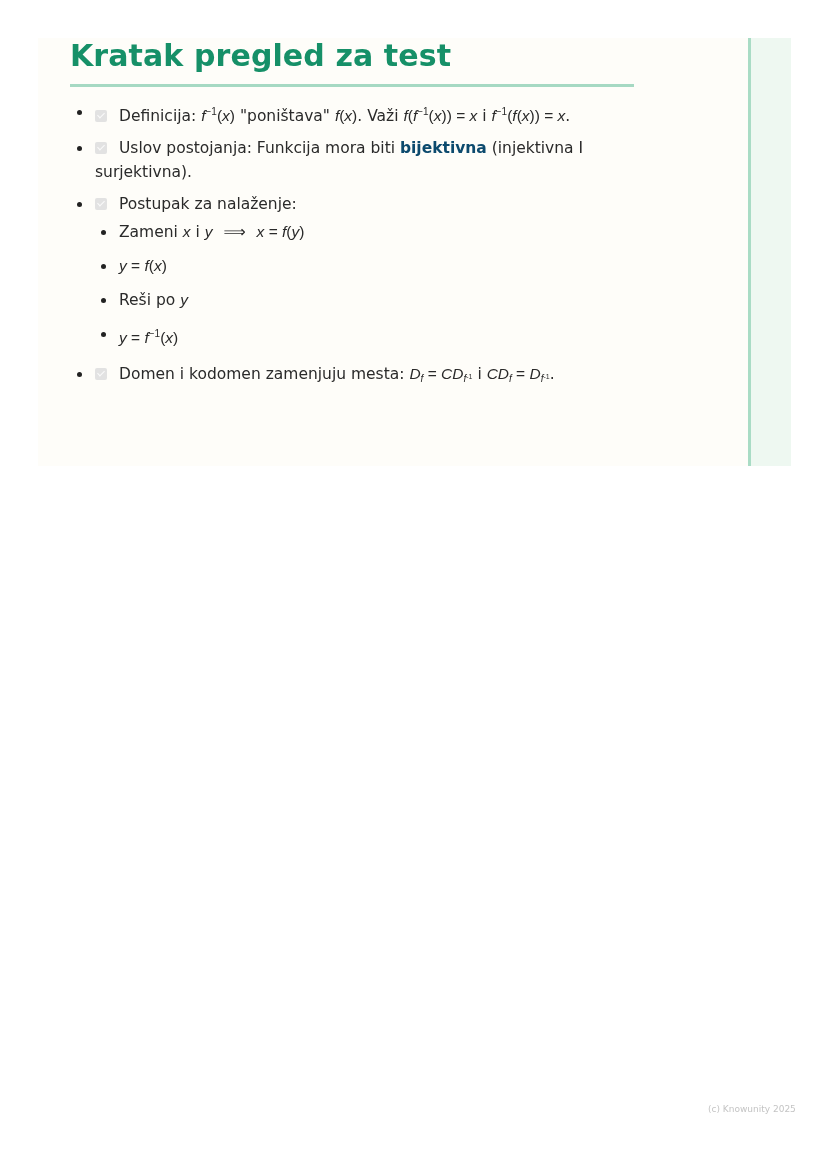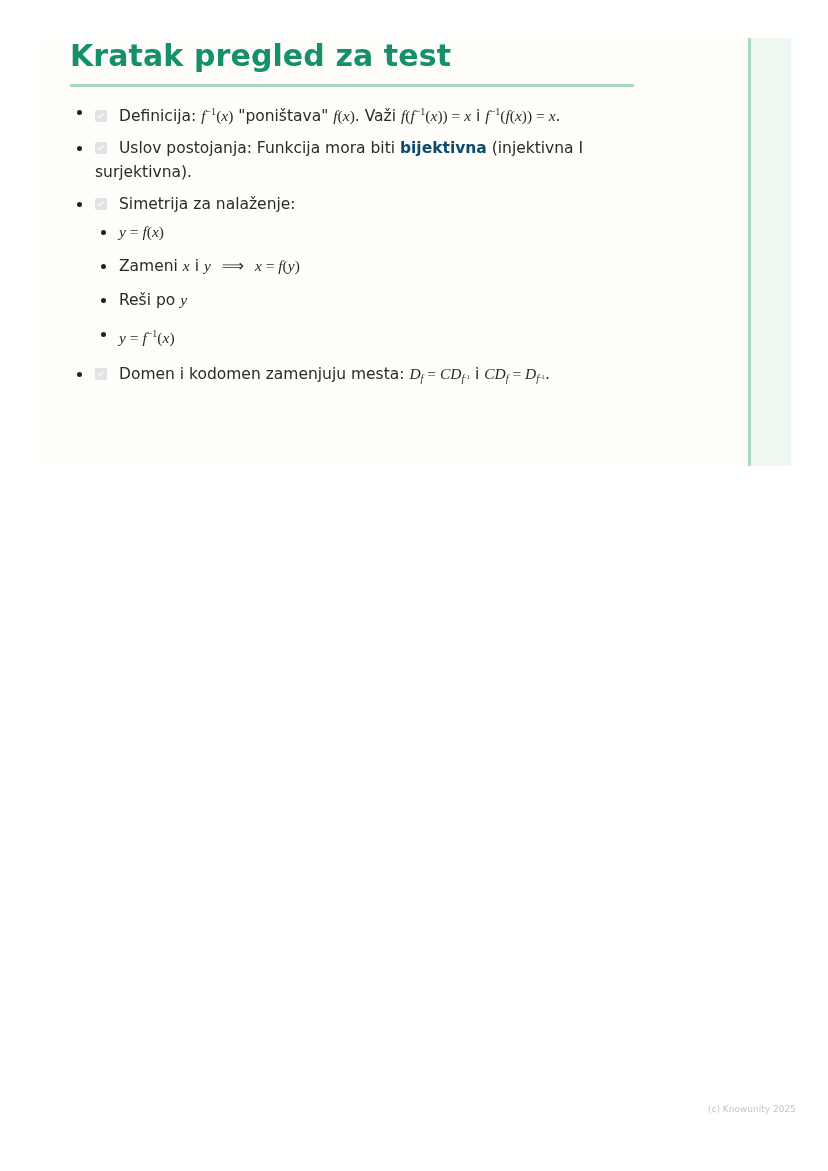--- a/index.html
+++ b/index.html
@@ -77,21 +77,21 @@
     .chk::after {
       content: "";
       position: absolute;
       left: 3.5px; top: 1px;
       width: 3px; height: 6px;
       border: solid #fafafa;
       border-width: 0 1.5px 1.5px 0;
       transform: rotate(45deg);
     }
     .m {
-      font-family: Liberation Serif, serif;
+      font-family: Liberation Sans, sans-serif;
       font-style: italic;
       font-size: 15.5px;
     }
     .m .up { font-style: normal; }
     .m sup { font-size: 10px; font-style: normal; vertical-align: 6px; }
     .m sub { font-size: 10px; vertical-align: -3px; }
     .m sub sup { font-size: 7px; vertical-align: 3px; }
     .sub-list {
       list-style: none;
       margin: 4px 0 0 4px;
@@ -133,29 +133,29 @@
   <li>
     <span class="chk"></span><span>Definicija:</span>
     <span class="m">f<sup>−1</sup><span class="up">(</span>x<span class="up">)</span></span><span> "poništava" </span><span class="m">f<span class="up">(</span>x<span class="up">)</span></span><span>. Važi </span><span class="m">f<span class="up">(</span>f<sup>−1</sup><span class="up">(</span>x<span class="up">)) = </span>x</span><span> i </span><span class="m">f<sup>−1</sup><span class="up">(</span>f<span class="up">(</span>x<span class="up">)) = </span>x</span><span>.</span>
   </li>
 
   <li>
     <span class="chk"></span><span>Uslov postojanja: Funkcija mora biti </span><b>bijektivna</b><span> (injektivna I surjektivna).</span>
   </li>
 
   <li>
-    <span class="chk"></span><span>Simetrija za nalaženje:</span>
+    <span class="chk"></span><span>Postupak za nalaženje:</span>
     <ul class="sub-list">
-      <li>
-        <span class="m">y<span class="up"> = </span>f<span class="up">(</span>x<span class="up">)</span></span>
-      </li>
       <li>
         <span>Zameni </span><span class="m">x</span><span> i </span><span class="m">y</span>
         <span class="m" style="font-style:normal;margin:0 6px;">⟹</span>
         <span class="m">x<span class="up"> = </span>f<span class="up">(</span>y<span class="up">)</span></span>
+      </li>
+      <li>
+        <span class="m">y<span class="up"> = </span>f<span class="up">(</span>x<span class="up">)</span></span>
       </li>
       <li>
         <span>Reši po </span><span class="m">y</span>
       </li>
       <li>
         <span class="m">y<span class="up"> = </span>f<sup>−1</sup><span class="up">(</span>x<span class="up">)</span></span>
       </li>
     </ul>
   </li>
 

